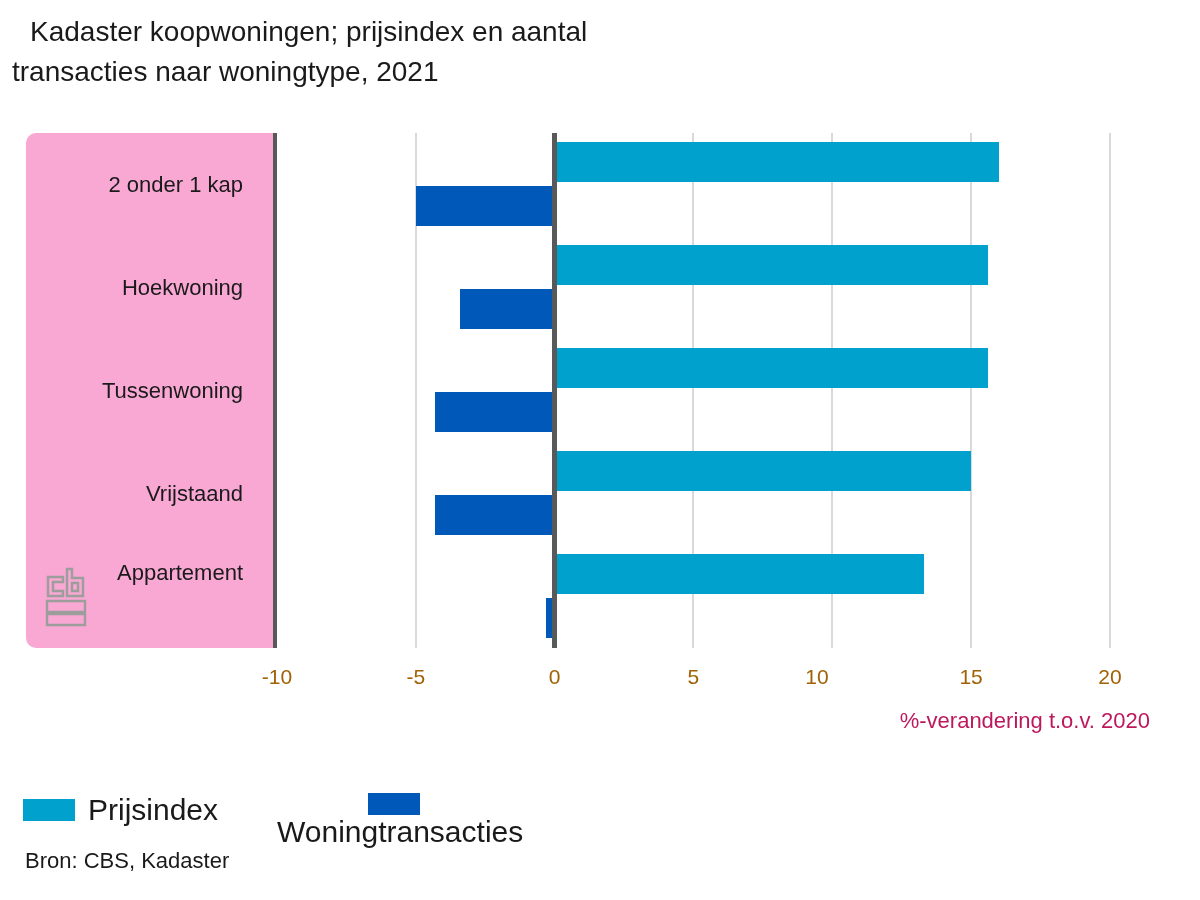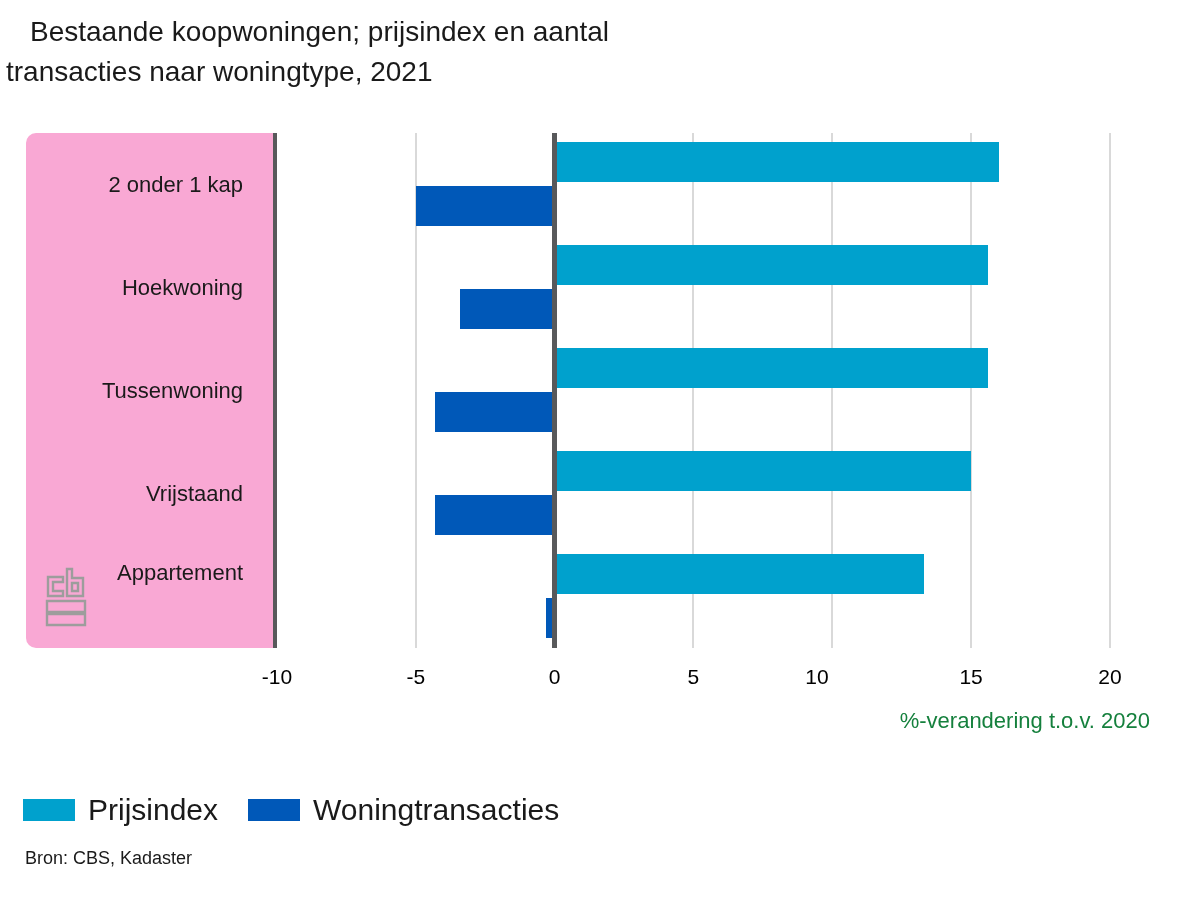--- a/index.html
+++ b/index.html
@@ -2,63 +2,63 @@
 <html><head>
 <meta charset="utf-8">
 <style>
   html,body{margin:0;padding:0;background:#fff;}
   #page{position:relative;width:1200px;height:900px;background:#ffffff;overflow:hidden;
         font-family:"Liberation Sans","DejaVu Sans",sans-serif;color:#1a1a1a;}
 
   
   #title{position:absolute;left:0;top:12px;width:780px;font-size:28px;line-height:40px;color:#1a1a1a;}
   #title .line1{padding-left:30px;}
-  #title .line2{padding-left:6px;}
+  #title .line2{padding-left:12px;}
 
   
   #chart{position:absolute;left:0;top:0;width:1200px;height:760px;}
 
   
   #cat-panel{position:absolute;left:26px;top:133px;width:247px;height:515px;background:#f9a8d4;
              border-right:4px solid #58595b;border-radius:10px 0 0 10px;}
   .cat-label{position:absolute;left:0;width:100%;height:103px;display:flex;align-items:center;
              justify-content:flex-end;box-sizing:border-box;padding-right:30px;font-size:22px;color:#1a1a1a;}
 
   
   #cbs-logo{position:absolute;left:44px;top:566px;width:44px;height:62px;}
   #cbs-logo path{fill:none;stroke:#9d9d9c;stroke-width:2.4;}
 
   
   #plot{position:absolute;left:277px;top:133px;width:869px;height:515px;}
   .gridline{position:absolute;top:0;width:2px;height:515px;background:#d9d9d9;z-index:0;}
   #zero-line{position:absolute;top:0;width:5px;height:515px;background:#58595b;z-index:3;}
   .bar{position:absolute;height:40px;z-index:2;}
-  .x-tick{position:absolute;top:532px;transform:translateX(-50%);font-size:21px;color:#000000;white-space:nowrap;}
+  .x-tick{position:absolute;top:532px;transform:translateX(-50%);font-size:21px;color:#a16207;white-space:nowrap;}
 
   
-  #x-axis-label{position:absolute;left:650px;top:708px;width:500px;text-align:right;font-size:22px;color:#15803d;}
+  #x-axis-label{position:absolute;left:650px;top:708px;width:500px;text-align:right;font-size:22px;color:#be185d;}
 
   
   #legend{position:absolute;left:0;top:793px;width:1200px;height:28px;}
   .legend-item{position:absolute;top:0;display:flex;align-items:center;cursor:pointer;}
   .legend-swatch{width:52px;height:22px;display:inline-block;}
   .legend-label{margin-left:13px;font-size:30px;color:#1a1a1a;}
   #legend-item-0{left:23px;}
-  #legend-item-1{left:248px;}
+  #legend-item-1{left:264px;flex-direction:column;}
 
   
-  #source{position:absolute;left:25px;top:848px;font-size:18px;color:#1a1a1a;}
+  #source{position:absolute;left:25px;top:848px;font-size:22px;color:#1a1a1a;}
 </style>
 </head>
 <body>
 
 <div id="page">
 
   <div id="title">
-    <div class="line1">Bestaande koopwoningen; prijsindex en aantal</div>
+    <div class="line1">Kadaster koopwoningen; prijsindex en aantal</div>
     <div class="line2">transacties naar woningtype, 2021</div>
   </div>
 
   <div id="chart">
     <div id="cat-panel">
         <div class="cat-label" style="top: 0px;">2 onder 1 kap</div>
         <div class="cat-label" style="top: 103px;">Hoekwoning</div>
         <div class="cat-label" style="top: 206px;">Tussenwoning</div>
         <div class="cat-label" style="top: 309px;">Vrijstaand</div>
         <div class="cat-label" style="top: 388px;">Appartement</div>

